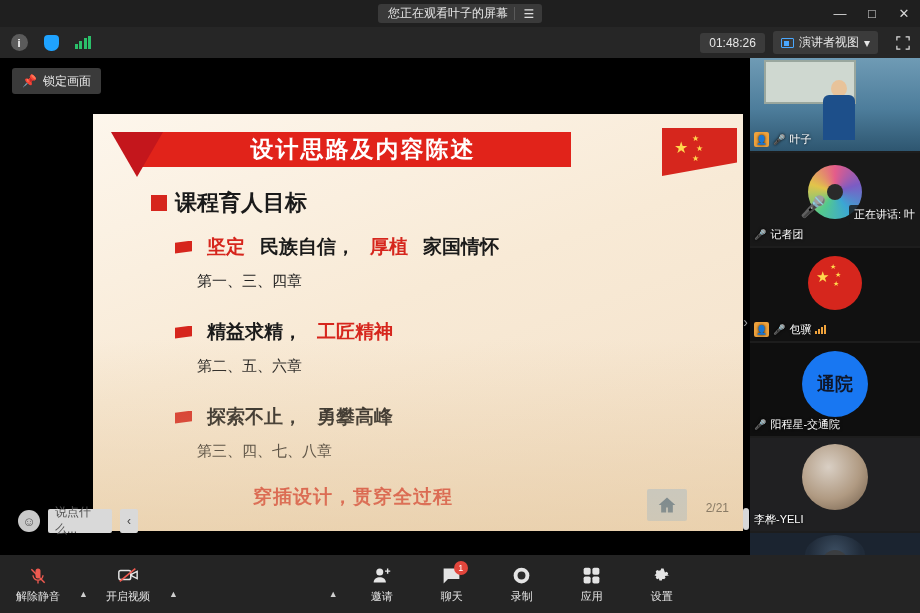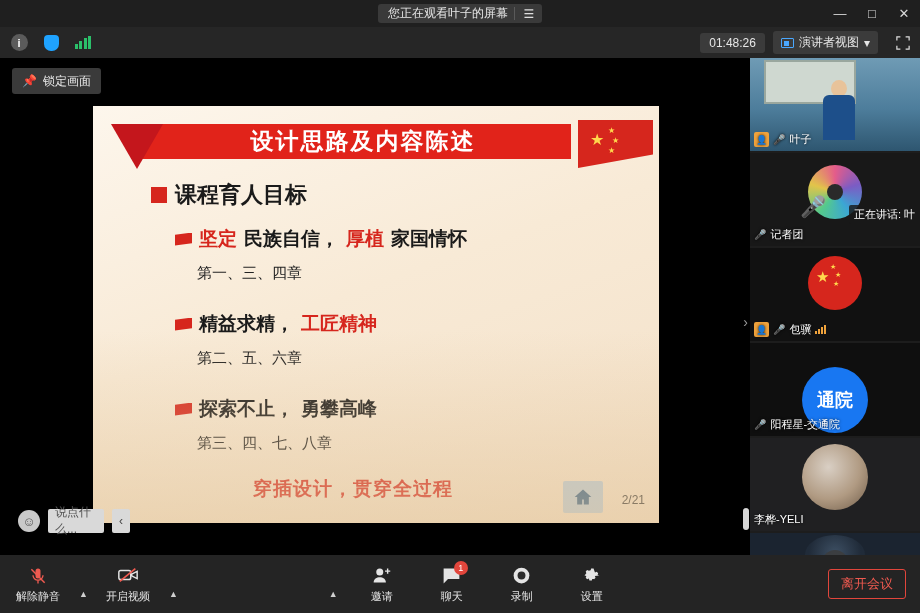--- a/index.html
+++ b/index.html
@@ -101,21 +101,21 @@
     position: absolute; top: 10px; left: 12px;
     background: #3a3a3a; color: #e9e9e9; font-size: 12px;
     border-radius: 3px; height: 26px; padding: 0 10px;
     display: flex; align-items: center; gap: 6px;
     z-index: 6;
   }
   .pin-ico { font-size: 12px; color: #e9e9e9; }
 
   
   .slide {
-    position: absolute; left: 93px; top: 48px; width: 566px; height: 417px;
+    position: absolute; left: 93px; top: 56px; width: 650px; height: 417px;
     background: linear-gradient(160deg,#fdf6ec 0%,#f8ead6 45%,#f3e0c8 100%);
     overflow: hidden;
   }
   .slide::after{
     content:""; position:absolute; left:0; bottom:0; width:100%; height:46%;
     background: linear-gradient(to top, rgba(226,196,152,.55), rgba(226,196,152,0));
   }
   .slide-title-bar {
     position: absolute; left: 38px; top: 18px; width: 440px; height: 35px;
     background: #e1231a;
@@ -146,21 +146,21 @@
 
   .sec-head {
     position: absolute; left: 58px; top: 74px;
     display: flex; align-items: center; gap: 8px;
     font-size: 22px; font-weight: bold; color: #1a1a1a;
     font-family: "DejaVu Serif", serif;
   }
   .sq-red { width: 16px; height: 16px; background: #d6261d; display: inline-block; }
 
   .bullet-row {
-    position: absolute; display: flex; align-items: center; gap: 7px;
+    position: absolute; display: flex; align-items: center; gap: 15px;
     font-size: 19px; font-weight: bold; color: #1a1a1a;
     font-family: "DejaVu Serif", serif;
   }
   .flagicon {
     width: 17px; height: 13px; background: #d6261d; position: relative; display:inline-block;
     clip-path: polygon(0 18%, 100% 0, 100% 82%, 0 100%);
   }
   .sub-row {
     position: absolute; font-size: 15px; color: #222;
     font-family: "DejaVu Serif", serif;
@@ -193,21 +193,21 @@
     position: absolute; left: 18px; bottom: 22px;
     display: flex; align-items: center; gap: 8px; z-index: 6;
   }
   .emoji-circle {
     width: 22px; height: 22px; border-radius: 50%;
     background: #c9c9c9; color: #555; font-size: 13px;
     display: flex; align-items: center; justify-content: center;
   }
   .chat-input {
     background: #d9d9d9; color: #555; font-size: 12px;
-    height: 24px; width: 56px; display: flex; align-items: center;
+    height: 24px; width: 64px; display: flex; align-items: center;
     padding: 0 7px; border-radius: 2px;
   }
   .chat-collapse {
     background: #d9d9d9; color: #444; font-size: 12px;
     height: 24px; width: 18px; display: flex; align-items: center; justify-content: center;
     border-radius: 2px;
   }
   .arrow-right-strip {
     position: absolute; right: 2px; top: 256px;
     color: #9a9a9a; font-size: 14px;
@@ -274,22 +274,22 @@
 
   .t3 { background: #111; }
   .t3 .flagcircle {
     position: absolute; left: 58px; top: 8px; width: 54px; height: 54px; border-radius: 50%;
     background: #d6261d; overflow: hidden;
   }
   .t3 .flagcircle .st { position: absolute; color: #ffd84d; }
 
   .t4 { background: #0f0f0f; }
   .t4 .avatar-blue {
-    position: absolute; left: 52px; top: 24px; width: 66px; height: 66px; border-radius: 50%;
-    background: #1877f2; color: #ffffff; font-size: 18px; font-weight: bold;
+    position: absolute; left: 52px; top: 8px; width: 66px; height: 66px; border-radius: 50%;
+    background: #1877f2; color: #0f172a; font-size: 18px; font-weight: bold;
     display: flex; align-items: center; justify-content: center;
     font-family: "DejaVu Serif", serif;
   }
 
   .t5 { background: #202022; }
   .t5 .cat {
     position: absolute; left: 52px; top: 6px; width: 66px; height: 66px; border-radius: 50%;
     background: radial-gradient(circle at 40% 35%, #d9cfc4 0%, #b09a82 55%, #6d5a47 100%);
   }
   .t6 { background: #1b2430; height: 48px; }
@@ -573,26 +573,36 @@
       <div class="bb-item">
         <span class="bb-ico">
           <svg viewBox="0 0 24 24" width="21" height="21">
             <circle cx="12" cy="12" r="9" fill="#e4e4e4"></circle>
             <circle cx="12" cy="12" r="4.5" fill="#2b2b2b"></circle>
           </svg>
         </span>
         <span>录制</span>
       </div>
 
+      <div class="bb-item">
+        <span class="bb-ico">
+          <svg viewBox="0 0 24 24" width="21" height="21">
+            <rect x="3" y="3" width="8" height="8" rx="2" fill="#e4e4e4"></rect>
+            <rect x="13" y="3" width="8" height="8" rx="2" fill="#e4e4e4"></rect>
+            <rect x="3" y="13" width="8" height="8" rx="2" fill="#e4e4e4"></rect>
+            <rect x="13" y="13" width="8" height="8" rx="2" fill="#e4e4e4"></rect>
+          </svg>
+        </span>
+        <span>应用</span>
+      </div>
 
       <div class="bb-item">
         <span class="bb-ico">
           <svg viewBox="0 0 24 24" width="21" height="21">
             <path d="M12 8a4 4 0 1 0 0 8 4 4 0 0 0 0-8zm9 4l-2-.6.6-2-1.6-1.6-2 .7L15 6l-.6-2h-2.8L11 6l-2 .5-2-.7L5.4 7.4l.7 2L4 12l2.1.6-.7 2L7 16.2l2-.7.6 2.1h2.8l.6-2.1 2 .7 1.6-1.6-.7-2z" fill="#e4e4e4"></path>
           </svg>
         </span>
         <span>设置</span>
       </div>
     </div>
 
-    <button class="leave-btn">离开会议</button>
   </div>
 </div>
 
 </body></html>

